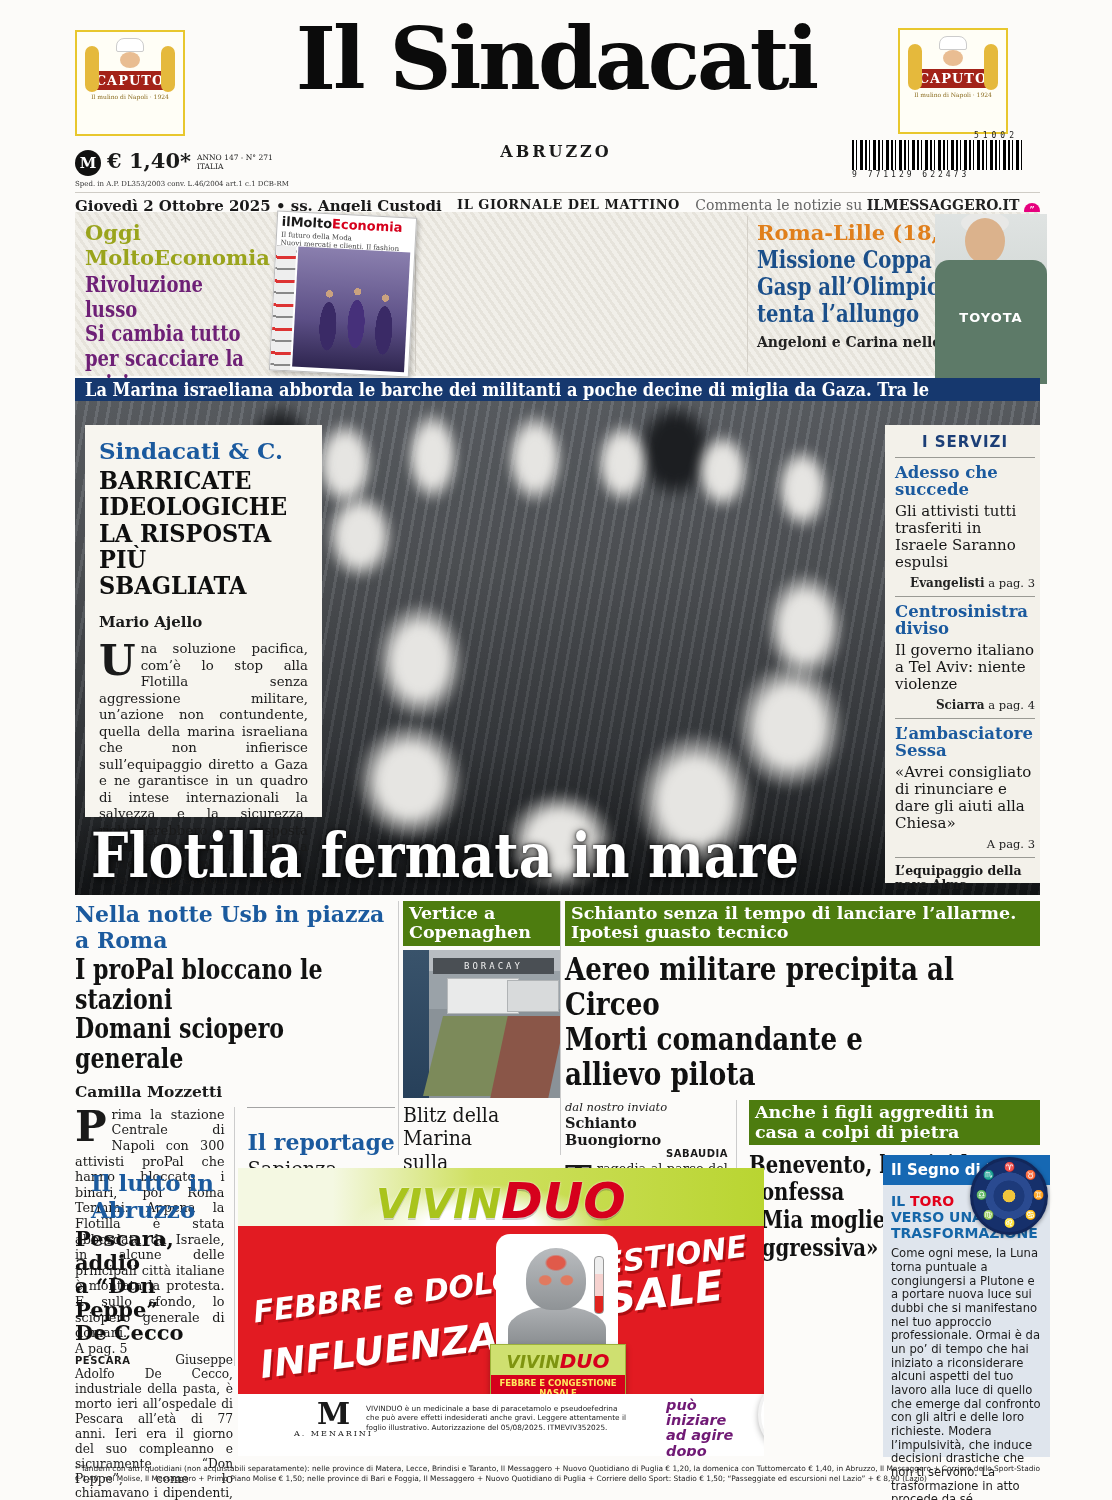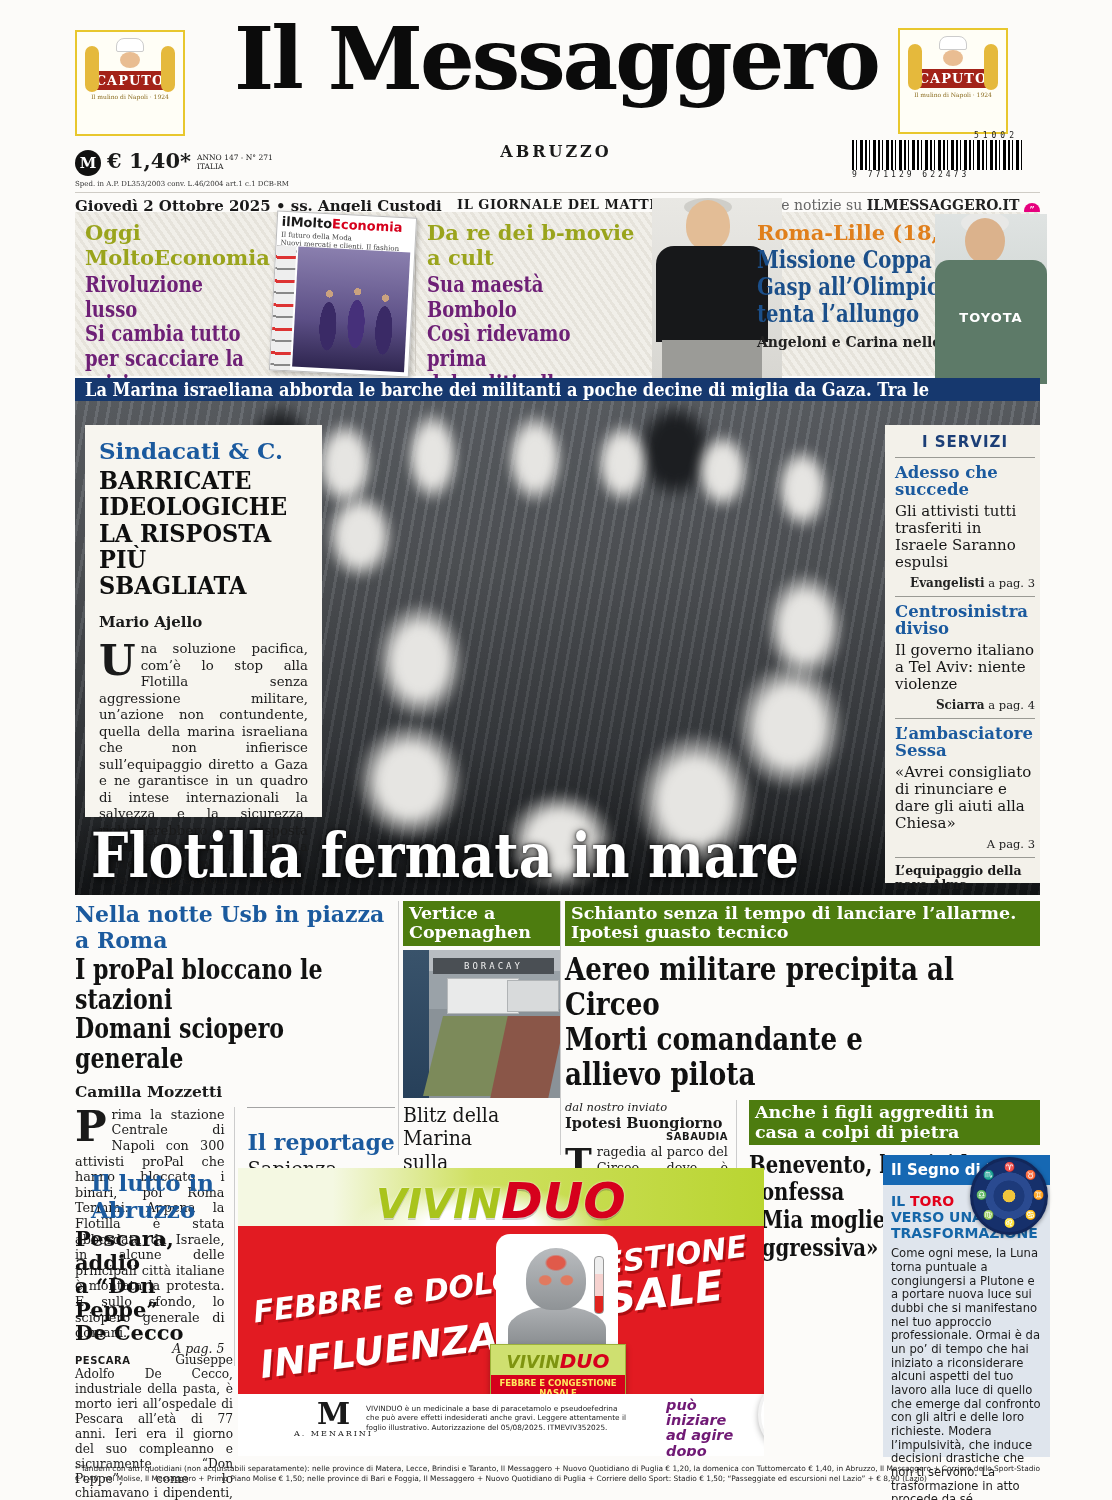--- a/index.html
+++ b/index.html
@@ -105,21 +105,21 @@
 
   
   .mid{left:0;top:895px;width:1112px;height:268px;}
   .k-blue{color:#1b5a9e;font-weight:bold;font-size:22px;}
   .colA{position:absolute;left:75px;top:6px;width:320px;}
   .colA .t{font-weight:bold;font-size:27px;line-height:1.1;color:#111;margin-top:2px;}
   .colA .by{font-weight:bold;font-size:15.5px;margin:8px 0 6px;}
   .subrow{display:flex;gap:12px;}
   .subrow .sc1{width:152px;font-size:12.8px;line-height:1.22;text-align:justify;border-right:1px solid #ccc;padding-right:10px;}
   .subrow .sc2{width:150px;}
-  .pagein{font-style:italic;font-size:12.5px;text-align:right;}
+  .pagein{font-size:12.5px;}
   .rep-t{font-size:19.5px;line-height:1.12;margin-top:4px;color:#151515;}
   .rep-b{font-size:12.8px;line-height:1.2;margin-top:6px;text-align:justify;}
   .city{font-family:"DejaVu Sans","Liberation Sans",sans-serif;font-weight:bold;font-size:10px;letter-spacing:.5px;}
   .rep-by{font-size:12.5px;text-align:right;}
   .colB{position:absolute;left:403px;top:6px;width:157px;}
   .bban{background:#4d7c0f;color:#fff;font-weight:bold;font-size:17.5px;padding:3px 6px;line-height:1.1;}
   .ship{position:relative;height:148px;margin-top:4px;overflow:hidden;background:linear-gradient(180deg,#b8bdc2 0 14%,#9aa2a8 14% 40%,#8a9298 40%);}
   .ship .sea{position:absolute;left:0;top:0;width:26px;bottom:0;background:linear-gradient(180deg,#39536b,#27405a);}
   .ship .nameband{position:absolute;left:30px;top:8px;right:6px;height:16px;background:#4a4f54;color:#eee;
       font-family:"DejaVu Sans Mono","Liberation Mono",monospace;font-size:9px;letter-spacing:3px;text-align:center;line-height:16px;}
@@ -215,21 +215,21 @@
   </div>
   <div class="caputo abs" style="left:898px;top:28px;">
     <div class="wheat" style="left:8px;"></div>
     <div class="wheat" style="right:8px;"></div>
     <div class="hat"></div>
     <div class="face"></div>
     <div class="ribbon">CAPUTO</div>
     <div class="sub">Il mulino di Napoli · 1924</div>
   </div>
 
-  <div class="abs masthead">Il Messaggero</div>
+  <div class="abs masthead">Il Sindacati</div>
   <div class="abs edition">ABRUZZO</div>
 
   <div class="abs pricebox">
     <div class="mcirc">M</div>
     <div class="price">€ 1,40*</div>
     <div class="issue">
       <div>ANNO 147 - N° 271</div>
       <div>ITALIA</div>
     </div>
   </div>
@@ -259,33 +259,20 @@
       <div class="t-note">Un inserto di 24 pagine</div>
     </div>
     <div class="cover">
       <div class="mh"><span>ilMolto</span><span class="red">Economia</span></div>
       <div class="ct">Il futuro della Moda</div>
       <div class="ct">Nuovi mercati e clienti. Il fashion oltre dazi e crisi</div>
       <div class="spine"></div>
       <div class="img"></div>
     </div>
 
-    <div class="abs" style="left:352px;top:8px;width:215px;">
-      <div class="kicker-olive">Da re dei b-movie a cult</div>
-      <div class="t-title pre"><span class="sqz pre">Sua maestà Bombolo
-Così ridevamo prima
-del politically correct</span></div>
-      <div class="t-note">Satta a pag.24</div>
-      <div class="ph-bombolo">
-        <div class="hair"></div>
-        <div class="head"></div>
-        <div class="body"></div>
-        <div class="pants"></div>
-      </div>
-    </div>
 
     <div class="abs" style="left:682px;top:8px;width:283px;">
       <div class="kicker-orange">Roma-Lille (18,45)</div>
       <div class="t-title blue pre"><span class="sqz pre">Missione Coppa
 Gasp all’Olimpico
 tenta l’allungo</span></div>
       <div class="t-note">Angeloni e Carina nello Sport</div>
       <div class="ph-gasp">
         <div class="hair"></div>
         <div class="head"></div>
@@ -396,21 +383,21 @@
       <div class="by"><i>dal nostro inviato </i><b style="font-style:normal;">Bechis</b><span style="font-style:normal;"> pag. 9</span></div>
     </div>
 
     <div class="colC">
       <div class="bban">Schianto senza il tempo di lanciare l’allarme. Ipotesi guasto tecnico</div>
       <div class="hl pre"><span class="sqz pre">Aereo militare precipita al Circeo
 Morti comandante e allievo pilota</span></div>
       <div class="cc-row">
         <div class="cc-l">
           <div class="inv">dal nostro inviato</div>
-          <div class="nm">Ipotesi Buongiorno</div>
+          <div class="nm">Schianto Buongiorno</div>
           <div class="city cty">SABAUDIA</div>
           <div class="bd"><span class="dropcap" style="font-size:36px;">T</span><span>ragedia al parco del Circeo, dove è precipitato un aereo di addestramento militare. Morti il pilota, il colonnello Mettini, e l’allievo Nucheli.</span> <i>A pag. 13</i></div>
           <div class="b2"><b>Cortelletti e Maggi</b><span> a pag. 13</span></div>
         </div>
         <div class="cc-r">
           <div class="bban">Anche i figli aggrediti in casa a colpi di pietra</div>
           <div class="hl2 pre"><span class="sqz pre">Benevento, l’omicida confessa
 «Mia moglie era aggressiva»</span></div>
           <div class="by"><b>Coluzzi</b><span> a pag. 12</span></div>
         </div>

